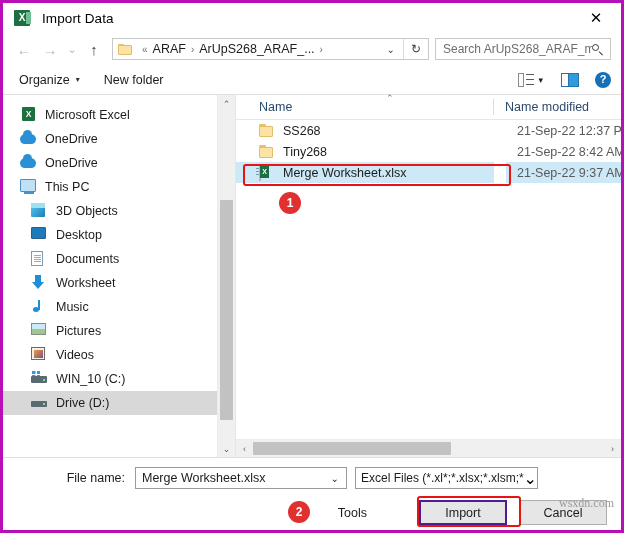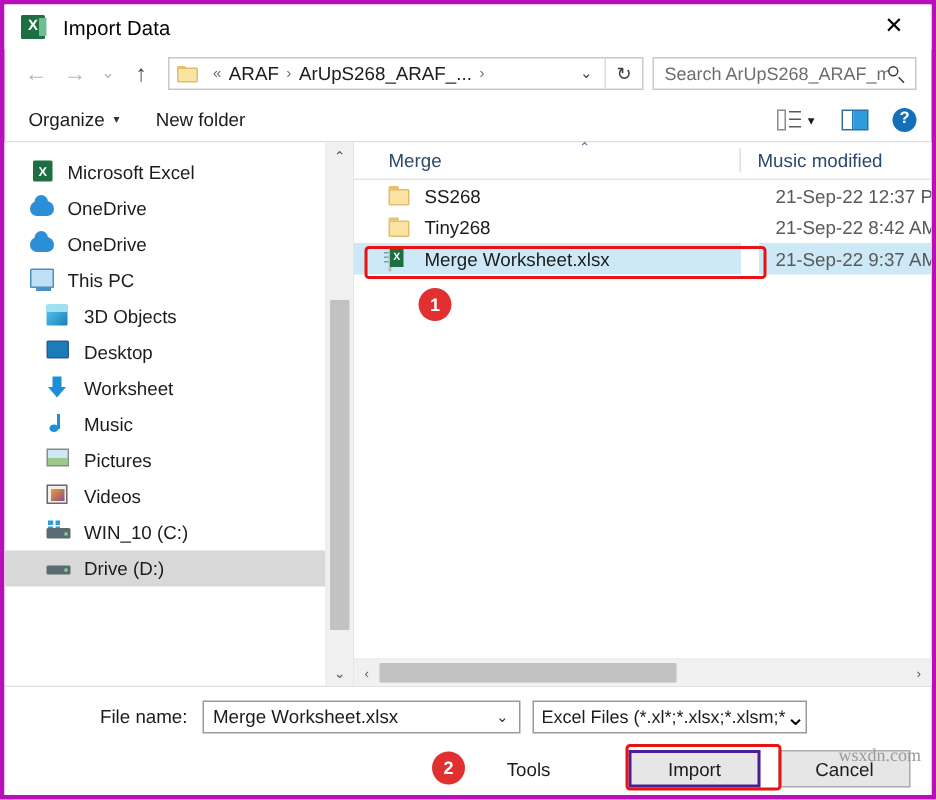--- a/index.html
+++ b/index.html
@@ -849,20 +849,26 @@
             <span class="nav-label">3D Objects</span>
           </div>
           <div class="nav-item depth1">
             <span class="ico">
               <div class="ico-desktop"></div>
             </span>
             <span class="nav-label">Desktop</span>
           </div>
           <div class="nav-item depth1">
             <span class="ico">
+              <div class="ico-doc"></div>
+            </span>
+            <span class="nav-label">Documents</span>
+          </div>
+          <div class="nav-item depth1">
+            <span class="ico">
               <div class="ico-dl"></div>
             </span>
             <span class="nav-label">Worksheet</span>
           </div>
           <div class="nav-item depth1">
             <span class="ico">
               <div class="ico-music"></div>
             </span>
             <span class="nav-label">Music</span>
           </div>
@@ -903,24 +909,24 @@
         <div class="track">
           <div class="thumb" style="top:88px; bottom:20px;"></div>
         </div>
         <div class="arrow">⌄</div>
       </div>
     </div>
 
     <div class="filelist-wrap">
       <div class="fl-header">
         <div class="fl-col-name">
-          <span>Merge</span>
+          <span>Name</span>
           <span class="sort-caret">⌃</span>
         </div>
-        <div class="fl-col-date">Music modified</div>
+        <div class="fl-col-date">Name modified</div>
       </div>
 
       <div class="fl-rows" id="file-rows">
           <div class="fl-row">
             <div class="cell-name">
               <span class="row-ico ico-folder">
                 <span class="tab"></span>
                 <span class="body"></span>
               </span>
               <span>SS268</span>

